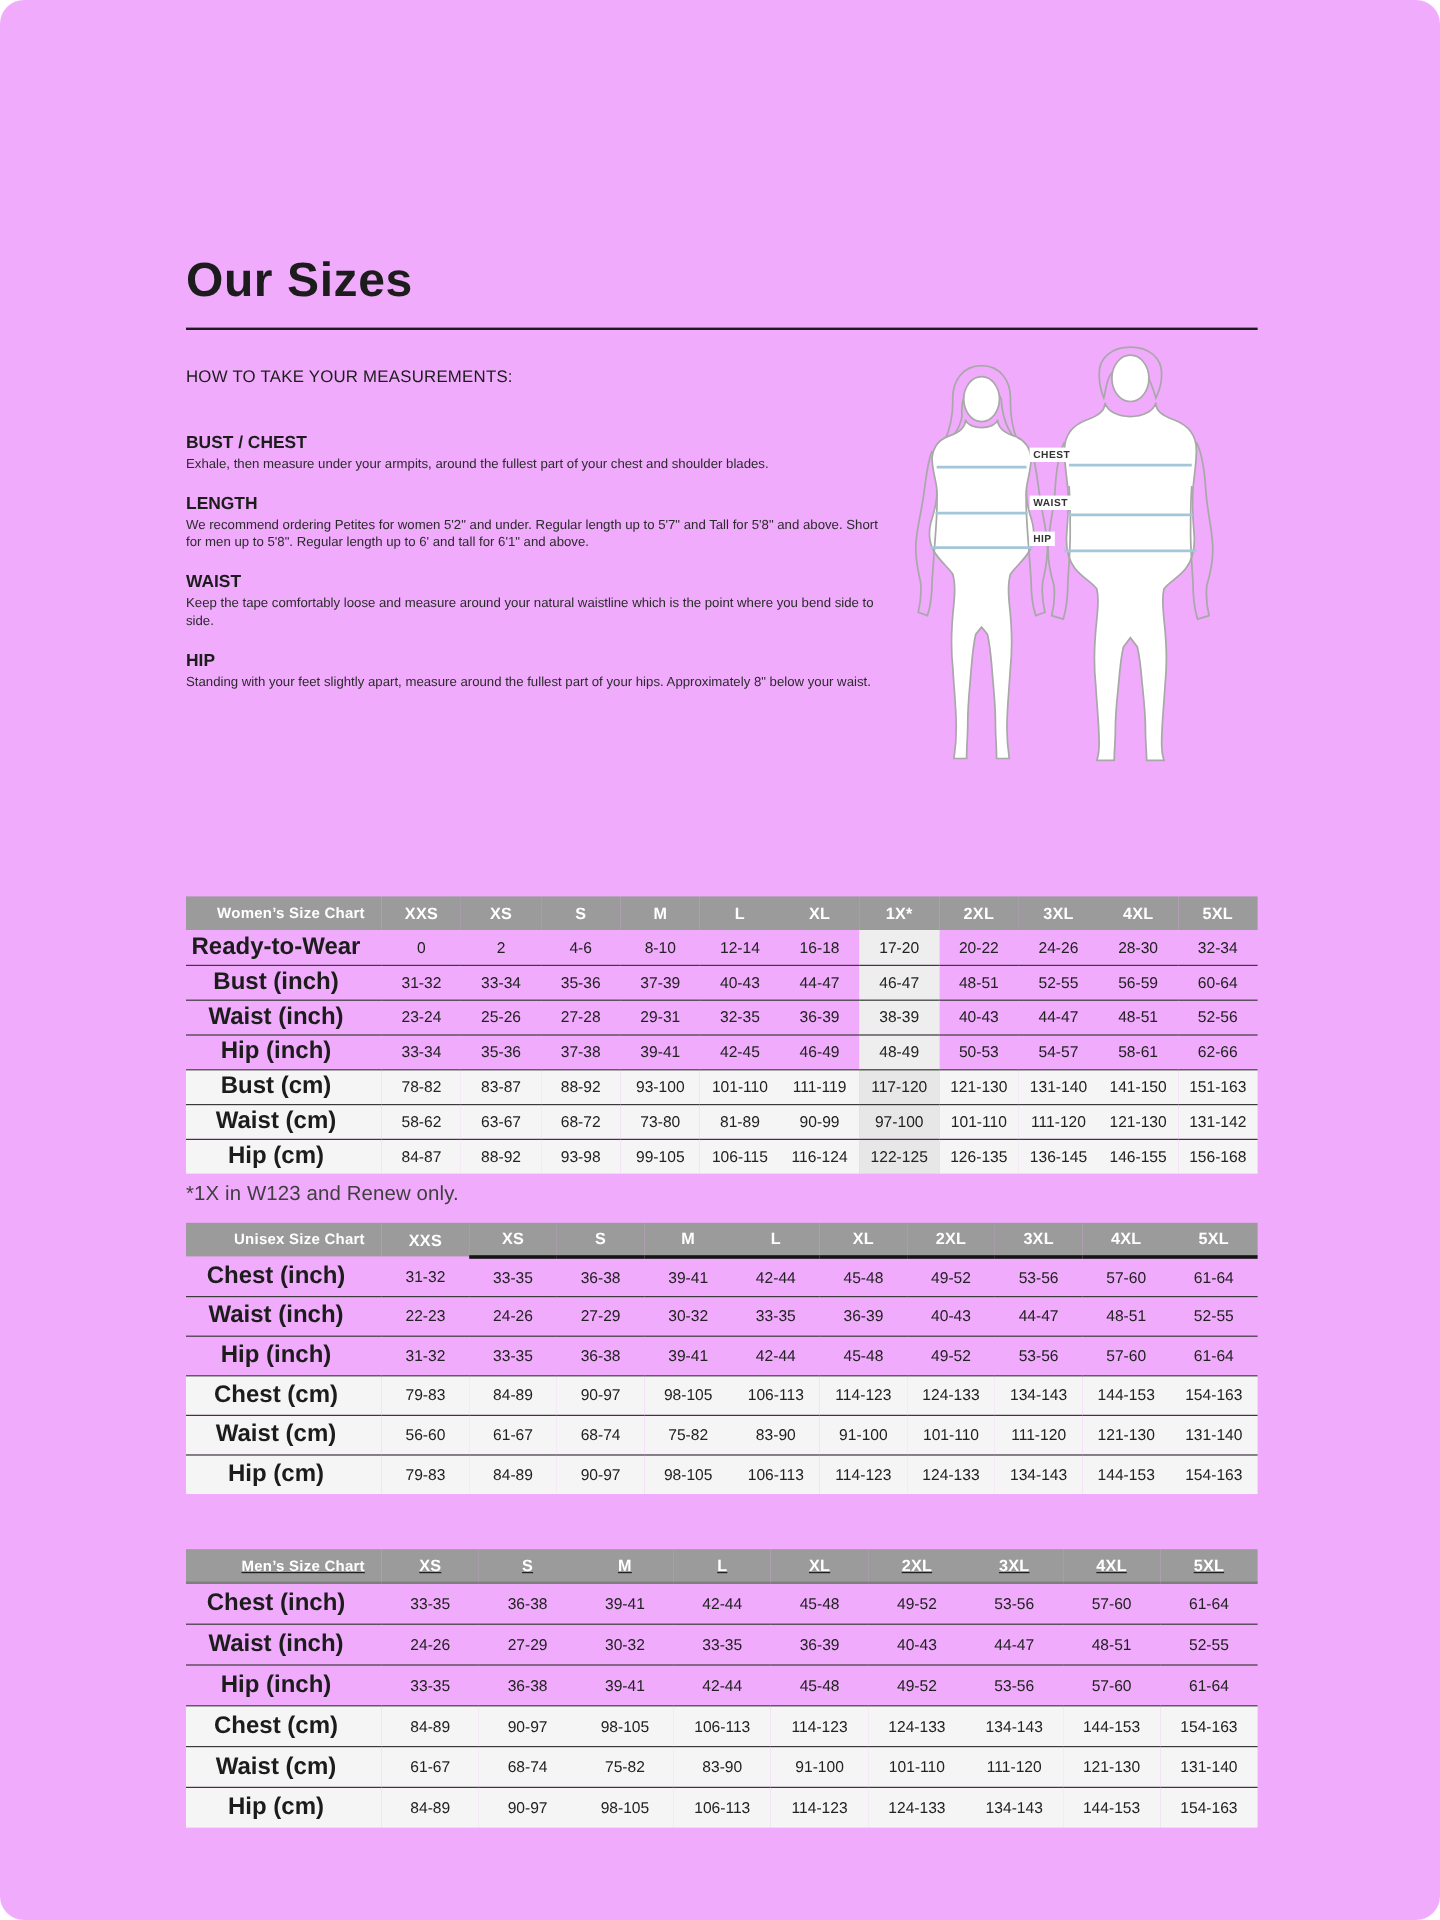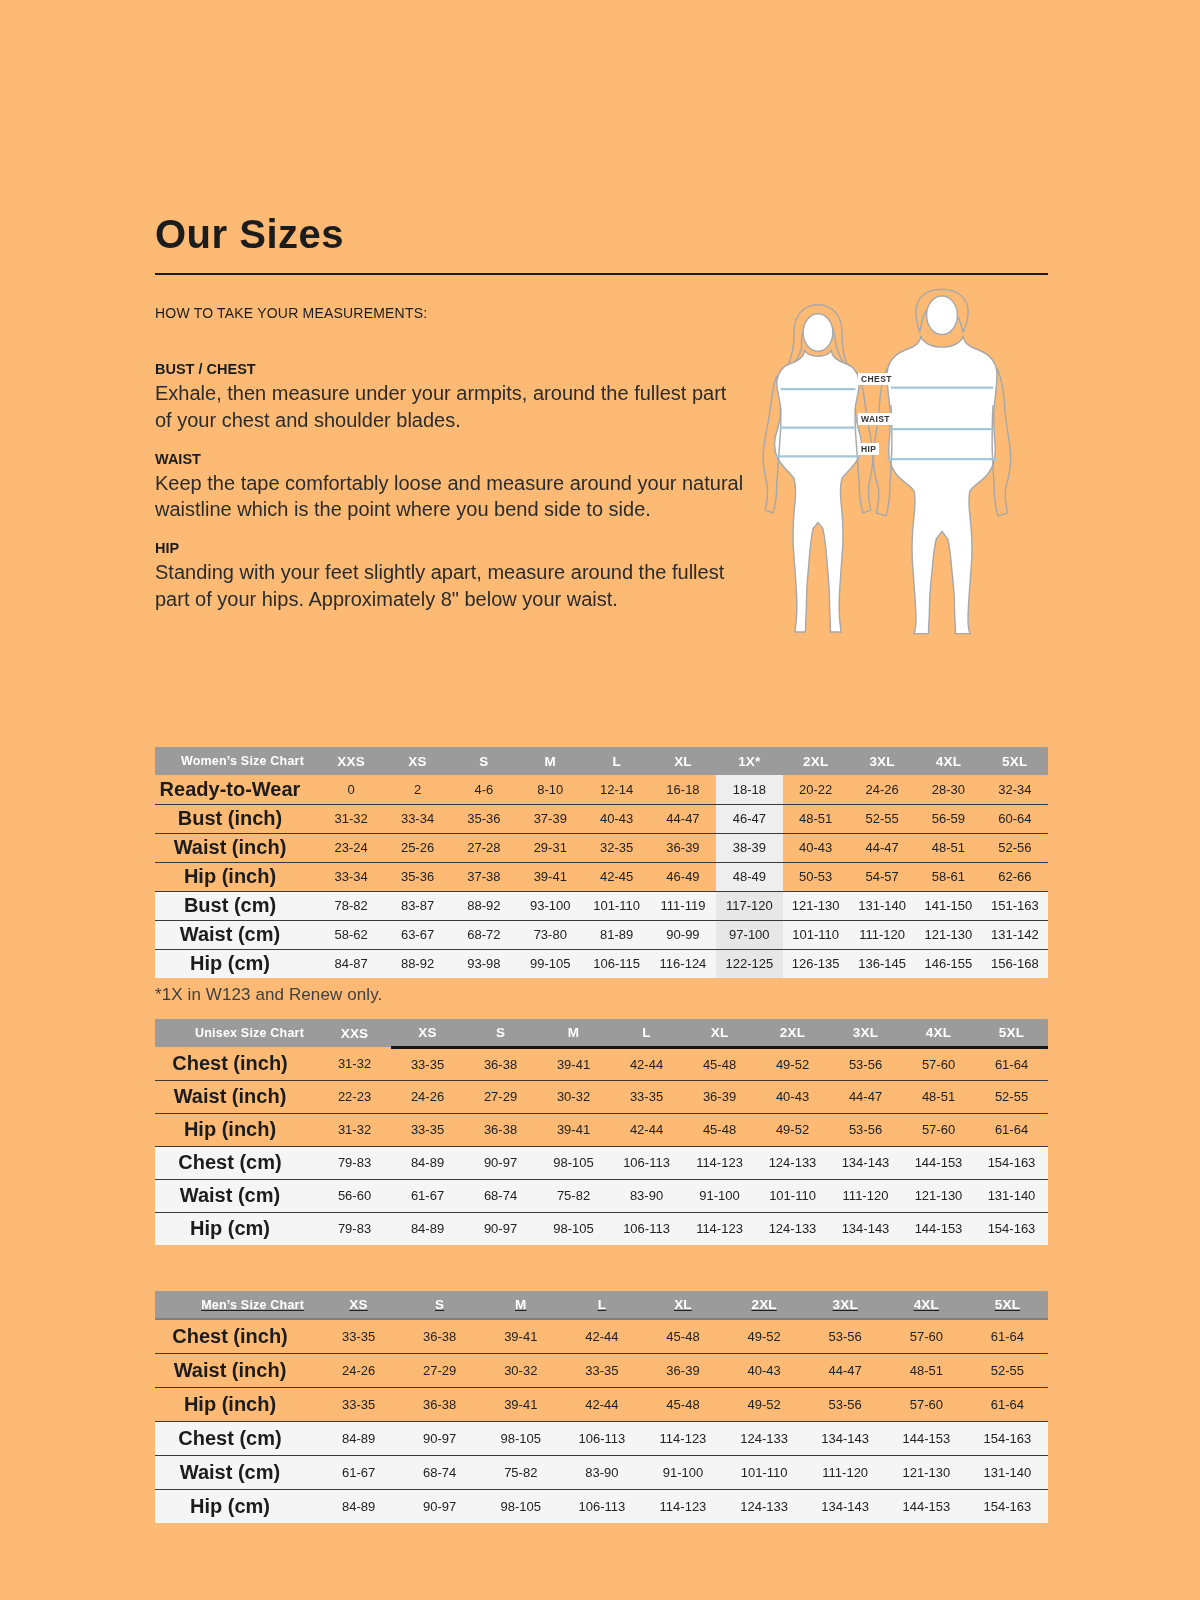--- a/index.html
+++ b/index.html
@@ -1,35 +1,36 @@
 <!DOCTYPE html>
 <html><head>
 <meta charset="utf-8">
 <style>
   html,body{margin:0;padding:0;background:#ffffff;}
   .page{
     position:relative;
     width:1200px;height:1600px;
-    background:#fdba74;
+    background:#f0abfc;
     font-family:"Liberation Sans","DejaVu Sans",sans-serif;
     color:#1f1f1f;
     overflow:hidden;
+    border-radius:20px;
   }
   .content{position:absolute;left:155px;top:212px;width:893px;}
   h1.page-title{
     margin:0 0 16px 0;
     font-size:40px;font-weight:800;letter-spacing:.5px;color:#1c1c1c;
   }
   .title-rule{border:none;border-top:2px solid #1c1c1c;margin:0;}
   .intro-row{position:relative;margin-top:30px;min-height:400px;}
   .instructions{width:592px;}
   .how-to{font-size:14px;font-weight:normal;letter-spacing:.2px;margin-bottom:40px;color:#1c1c1c;}
   .m-section{margin-bottom:17px;}
   .m-head{font-size:14.5px;font-weight:bold;margin-bottom:3px;color:#1c1c1c;}
-  .m-body{font-size:20px;line-height:1.34;color:#2b2b2b;}
+  .m-body{font-size:11px;line-height:1.34;color:#2b2b2b;}
   
   .figures{position:absolute;right:30px;top:-24px;width:272px;height:358px;}
   .fig-woman{position:absolute;left:0;bottom:0;height:346px;}
   .fig-man{position:absolute;right:-6px;bottom:0;height:358px;}
   .fig-label{
     position:absolute;left:112px;
     font-size:8.5px;font-weight:bold;color:#333;letter-spacing:.4px;
     background:#fff;padding:1px 3px;
   }
   .fig-label.l0{top:92px}.fig-label.l1{top:132px}.fig-label.l2{top:162px}
@@ -76,20 +77,24 @@
 
     <div class="intro-row">
       <div class="instructions">
         <div class="how-to">HOW TO TAKE YOUR MEASUREMENTS:</div>
 
         <div class="m-section">
           <div class="m-head">BUST / CHEST</div>
           <div class="m-body">Exhale, then measure under your armpits, around the fullest part of your chest and shoulder blades.</div>
         </div>
         <div class="m-section">
+          <div class="m-head">LENGTH</div>
+          <div class="m-body">We recommend ordering Petites for women 5'2" and under. Regular length up to 5'7" and Tall for 5'8" and above. Short for men up to 5'8". Regular length up to 6' and tall for 6'1" and above.</div>
+        </div>
+        <div class="m-section">
           <div class="m-head">WAIST</div>
           <div class="m-body">Keep the tape comfortably loose and measure around your natural waistline which is the point where you bend side to side.</div>
         </div>
         <div class="m-section">
           <div class="m-head">HIP</div>
           <div class="m-body">Standing with your feet slightly apart, measure around the fullest part of your hips. Approximately 8" below your waist.</div>
         </div>
       </div>
 
       <div class="figures">
@@ -155,21 +160,21 @@
           </thead>
           <tbody>
             <tr>
               <th class="row-label">Ready-to-Wear</th>
               <td>0</td>
               <td>2</td>
               <td>4-6</td>
               <td>8-10</td>
               <td>12-14</td>
               <td>16-18</td>
-              <td class="hl">18-18</td>
+              <td class="hl">17-20</td>
               <td>20-22</td>
               <td>24-26</td>
               <td>28-30</td>
               <td>32-34</td>
             </tr>
             <tr>
               <th class="row-label">Bust (inch)</th>
               <td>31-32</td>
               <td>33-34</td>
               <td>35-36</td>

